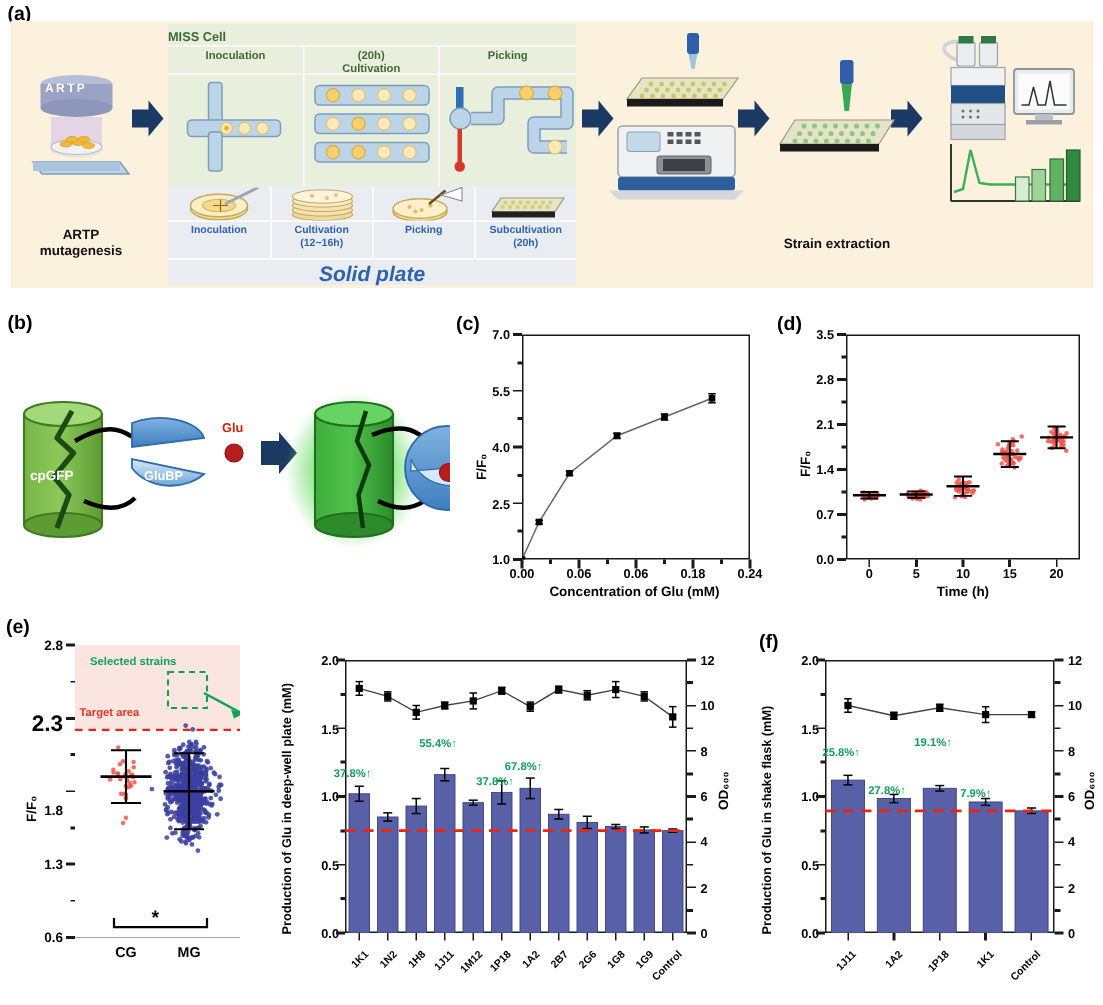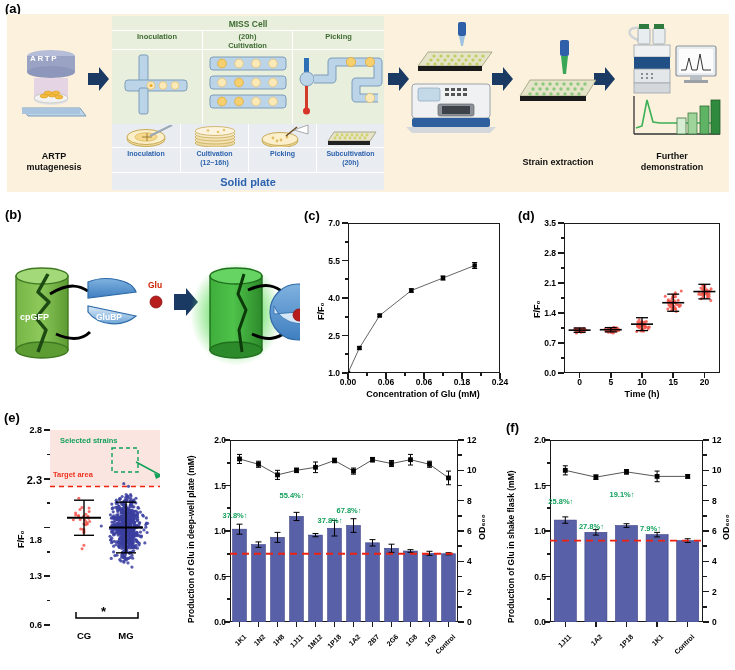--- a/index.html
+++ b/index.html
@@ -13,27 +13,27 @@
   }
   .panel-letter { position:absolute; font-weight:bold; font-size:13px; color:#000; }
 
   
   #panel-a { position:absolute; left:0; top:0; width:735px; height:200px; }
   #panel-a-bg { position:absolute; left:7px; top:14px; width:722px; height:178px; background:#fbf1dc; }
   #miss-block { position:absolute; left:112px; top:16px; width:272px; height:108px; background:#e8efdc; }
   #solid-block { position:absolute; left:112px; top:124px; width:272px; height:66px; background:#e9ecf0; }
   .grid-line { position:absolute; background:#ffffff; }
   .miss-title { position:absolute; left:112px; top:17px; width:272px; height:14px;
-      text-align:center; font-size:8.5px; font-weight:bold; color:#3f6b33; line-height:14px; }
+      text-align:left; font-size:8.5px; font-weight:bold; color:#3f6b33; line-height:14px; }
   .miss-col-label { position:absolute; top:32px; font-size:7.5px; font-weight:bold; color:#3f6b33;
       text-align:center; line-height:9px; }
   .solid-col-label { position:absolute; top:150px; font-size:7px; font-weight:bold; color:#2d63ae;
       text-align:center; line-height:8.5px; }
   .solid-title { position:absolute; left:112px; top:176px; width:272px; height:13px;
-      text-align:center; font-size:11px; font-weight:bold; color:#2d63ae; line-height:13px; }
+      text-align:center; font-size:14px; font-weight:bold; color:#2d63ae; line-height:13px;font-style:italic; }
   .proc-label { position:absolute; font-size:9px; font-weight:bold; color:#111; text-align:center; line-height:11px; }
 
   
   #panel-b { position:absolute; left:0; top:205px; width:300px; height:200px; }
 
   
   .plot { position:absolute; }
   .axis-frame { position:absolute; border:1.6px solid #1a1a1a; background:#fff; }
   .tick-lbl { position:absolute; font-size:8.5px; font-weight:bold; color:#000; }
   .ax-title { position:absolute; font-size:9px; font-weight:bold; color:#000; text-align:center; }
@@ -337,24 +337,20 @@
     <rect x="80" y="84" width="9" height="28" fill="#5fb364" stroke="#2f6b33" stroke-width="0.8"></rect>
     <rect x="91" y="78" width="9" height="34" fill="#2f8a3d" stroke="#245c2b" stroke-width="0.8"></rect>
   </svg>
 
   <div class="proc-label" style="left:14px; top:151px; width:80px;">
     <div>ARTP</div>
     <div>mutagenesis</div>
   </div>
   <div class="proc-label" style="left:510px; top:157px; width:96px;">
     <div>Strain extraction</div>
-  </div>
-  <div class="proc-label" style="left:620px; top:151px; width:104px;">
-    <div>Further</div>
-    <div>demonstration</div>
   </div>
 </div>
 
 <div id="panel-b">
   <span class="panel-letter" style="left:5px; top:2px;">(b)</span>
 
   <svg style="position:absolute; left:8px; top:55px;" width="292px" height="125px">
     <defs>
       <linearGradient id="gcyl" x1="0" y1="0" x2="1" y2="0">
         <stop offset="0%" stop-color="#76b545"></stop>
@@ -1483,21 +1479,21 @@
       <line x1="66" y1="122.85" x2="86" y2="122.85" stroke="#000" stroke-width="1.4"></line>
       <rect x="62" y="18" width="26" height="24" fill="none" stroke="#11a05a" stroke-width="1.4" stroke-dasharray="4,3"></rect>
       <path d="M86 32 L112 46" stroke="#11a05a" stroke-width="1.6" fill="none"></path>
       <polygon points="112,46 104,43 106,49" fill="#11a05a"></polygon>
       <path d="M26 182 L26 188 L88 188 L88 182" fill="none" stroke="#000" stroke-width="1.5"></path>
     </svg>
   <div id="e-yticks">
       <div class="tick-lbl" style="left: 14px; top: 212px; width: 28px; text-align: right; font-size: 9px;">0.6</div>
       <div class="tick-lbl" style="left: 14px; top: 163.25px; width: 28px; text-align: right; font-size: 9px;">1.3</div>
       <div class="tick-lbl" style="left: 14px; top: 114.5px; width: 28px; text-align: right; font-size: 9px; margin-top: 12px;">1.8</div>
-      <div class="tick-lbl" style="left: 14px; top: 65.75px; width: 28px; text-align: right; font-size: 11px;">2.3</div>
+      <div class="tick-lbl" style="left: 14px; top: 65.75px; width: 28px; text-align: right; font-size: 15px;">2.3</div>
       <div class="tick-lbl" style="left: 14px; top: 17px; width: 28px; text-align: right; font-size: 9px;">2.8</div>
     </div>
   <div id="e-xticks">
       <div class="tick-lbl" style="left: 68px; top: 222px; width: 32px; text-align: center; font-size: 9.5px;">CG</div>
       <div class="tick-lbl" style="left: 110px; top: 222px; width: 32px; text-align: center; font-size: 9.5px;">MG</div>
     </div>
   <div class="ax-title-v" id="e-ylabel" style="left:16px; top:140px;">F/F₀</div>
   <div id="e-annot-sel" style="position:absolute; left:60px; top:28px; font-size:7.5px; font-weight:bold; color:#11a05a;">Selected strains</div>
   <div id="e-annot-tgt" style="position:absolute; left:53px; top:62px; font-size:7.5px; font-weight:bold; color:#ee3322;">Target area</div>
   <div id="e-sig" style="position:absolute; left:101px; top:196px; font-size:13px; font-weight:bold; color:#000;">*</div>

